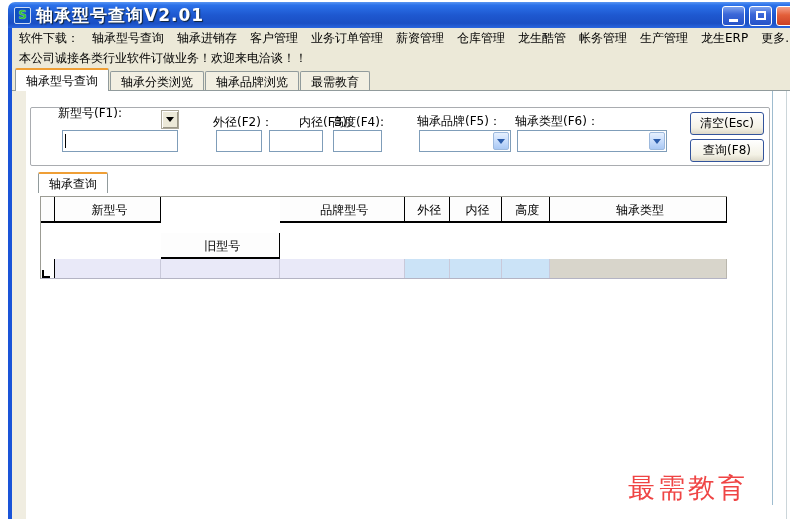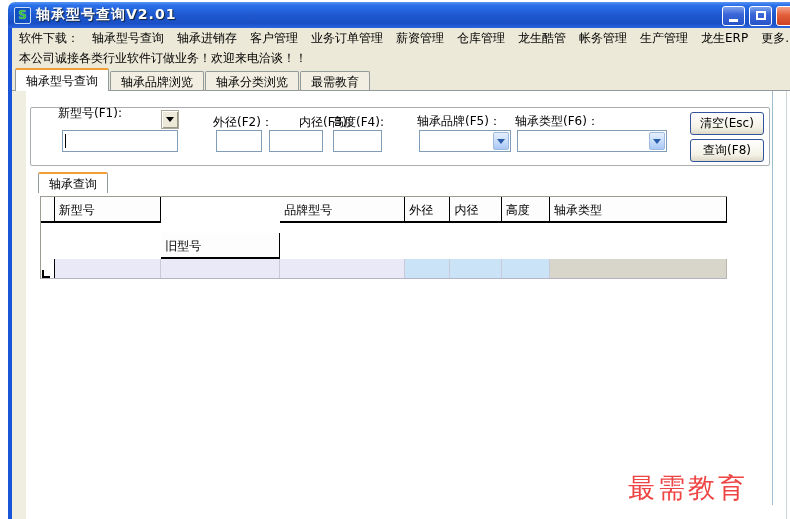--- a/index.html
+++ b/index.html
@@ -9,21 +9,21 @@
 
   
   .titlebar {
     position:absolute; left:8px; top:2px; width:782px; height:26px;
     background:linear-gradient(180deg,#5a96f2 0%,#2b71ea 12%,#1e58d0 50%,#1a4fc4 82%,#2a66e0 100%);
     border-radius:7px 0 0 0; display:flex; align-items:center; padding:0 4px 0 6px;
   }
   .app-icon { width:17px; height:17px; background:#0f4fc0; border:1px solid #cddcf5; border-radius:2px;
     color:#35c23a; font-weight:bold; font-size:12px; line-height:15px; text-align:center;
     text-shadow:0 0 1px #fff; flex:0 0 auto; }
-  .title-text { color:#fff; font-weight:bold; font-size:14px; margin-left:5px; letter-spacing:1px;
+  .title-text { color:#fff; font-weight:bold; font-size:17px; margin-left:5px; letter-spacing:1px;
     text-shadow:1px 1px 1px #123; white-space:nowrap; }
   .win-btns { position:absolute; right:-9px; top:4px; display:flex; gap:4px; }
   .wbtn { width:23px; height:20px; border:1px solid #fff; border-radius:3px;
     background:linear-gradient(180deg,#7da2ee 0%,#3b67d8 40%,#2653c8 100%);
     color:#fff; font-size:11px; line-height:18px; text-align:center; }
   .wbtn.close { background:linear-gradient(180deg,#f5a088 0%,#e35f3a 45%,#cc4125 100%); }
   .wbtn .minbar { display:block; width:9px; height:3px; background:#fff; margin:12px auto 0; }
   .wbtn .maxbox { display:block; width:10px; height:9px; border:2px solid #fff; margin:4px auto 0; }
   .left-border { position:absolute; left:8px; top:28px; width:4px; height:491px; background:#1a54d8; }
 
@@ -60,21 +60,21 @@
     display:flex; align-items:center; justify-content:center; }
   .tri-blue { width:0; height:0; border-left:4px solid transparent; border-right:4px solid transparent; border-top:5px solid #2b5cab; }
   .xp-btn { position:absolute; width:74px; height:23px; border:1px solid #33549c; border-radius:3px;
     background:linear-gradient(180deg,#ffffff 0%,#f4f2e6 70%,#dcd8c8 100%);
     font-size:12px; font-family:"DejaVu Sans", sans-serif; text-align:center; line-height:21px; color:#000; }
 
   
   .result-tab { position:absolute; left:38px; top:172px; height:21px; background:#fff;
     border:1px solid #919b9c; border-bottom:none; border-top:2px solid #ef9f36;
     font-size:12px; padding:2px 10px 0 10px; border-radius:2px 2px 0 0; z-index:2; }
-  .grid { position:absolute; left:40px; top:196px; width:687px; }
+  .grid { position:absolute; left:40px; top:196px; width:687px;text-align:center; }
   .grid-head { display:flex; border-top:1px solid #9c9c94; border-left:1px solid #9c9c94; }
   .gh { background:#fdfdfd; border-bottom:2px solid #000; border-right:1px solid #000;
     font-size:12px; padding:5px 0 3px 4px; height:26px; white-space:nowrap; overflow:hidden; }
   .grid-row { display:flex; border-left:1px solid #9c9c94; border-bottom:1px solid #b4b4c4; }
   .gc { height:19px; border-right:1px solid #c9c9da; }
   .sel-cell { position:relative; background:#fff; border-right:1px solid #000; }
   .row-indicator { position:absolute; left:1px; bottom:0px; width:8px; height:8px;
     border-left:2px solid #000; border-bottom:2px solid #000; }
   .c-lav { background:#e9e9f8; }
   .c-blue { background:#cbe3f7; }
@@ -117,22 +117,22 @@
     <span>龙生ERP</span>
     <span>更多...</span>
   </div>
 
   <div class="noticebar">
     <span>本公司诚接各类行业软件订做业务！欢迎来电洽谈！！</span>
   </div>
 
   <div class="tabstrip">
     <div class="tab active">轴承型号查询</div>
+    <div class="tab">轴承分类浏览</div>
     <div class="tab">轴承品牌浏览</div>
-    <div class="tab">轴承分类浏览</div>
     <div class="tab">最需教育</div>
   </div>
 
   <div class="left-gutter"></div>
   <div class="panel-right-line"></div>
   <div class="win-right-line"></div>
 
   <div class="groupbox"></div>
 
   <span class="flabel" style="left:58px; top:105px;">新型号(F1):</span>

